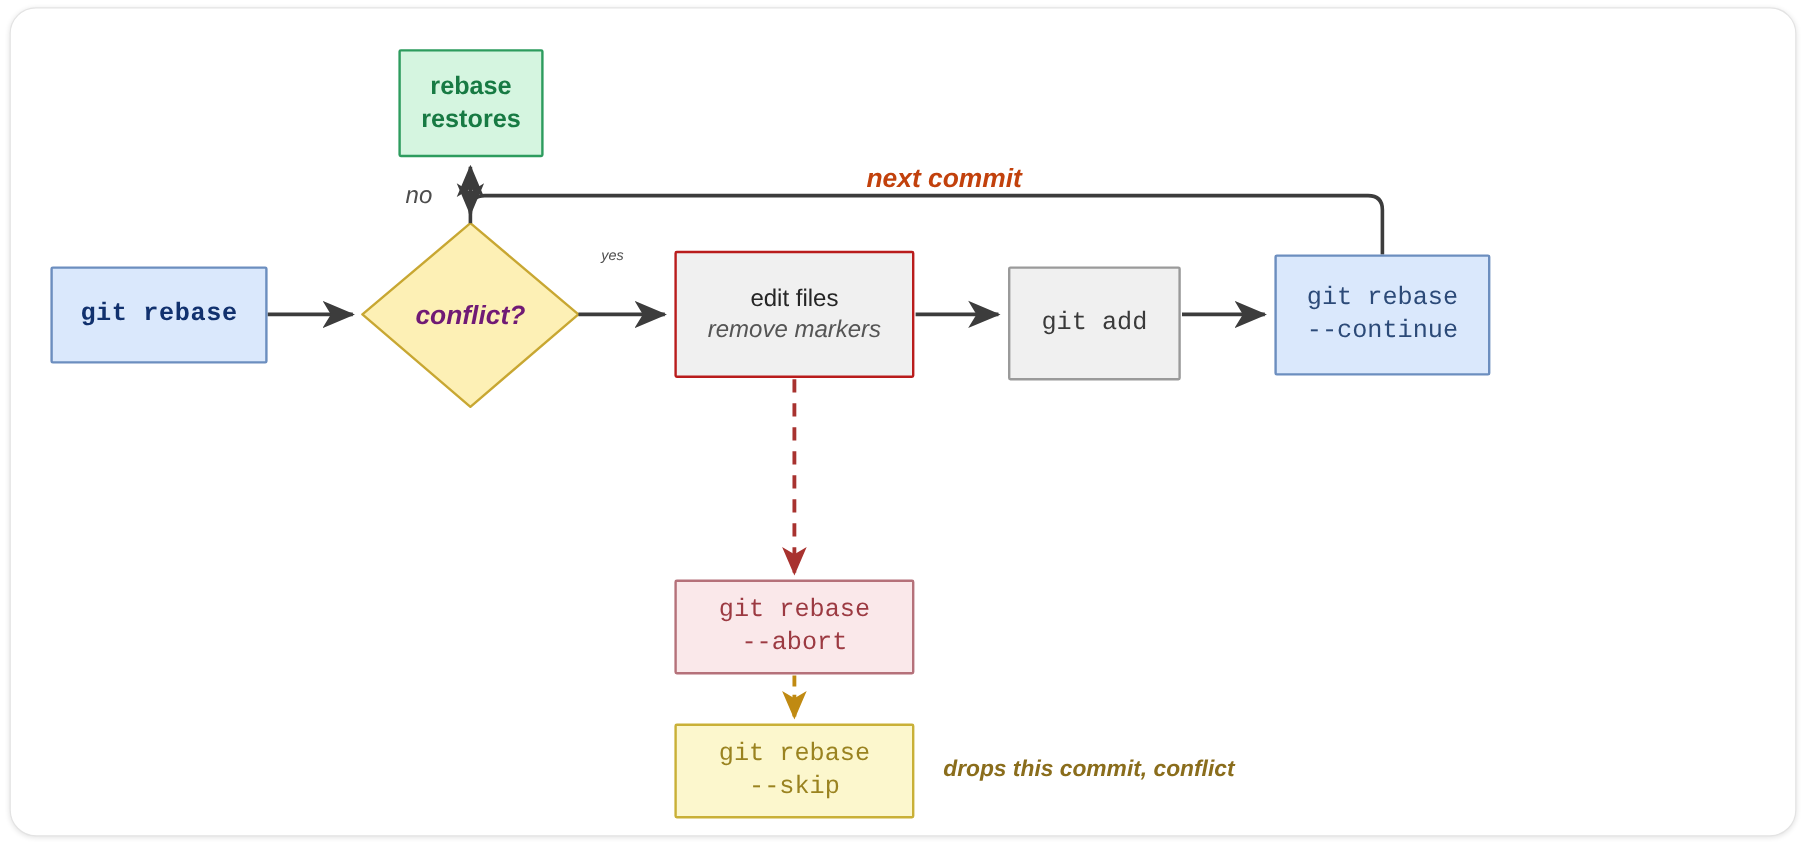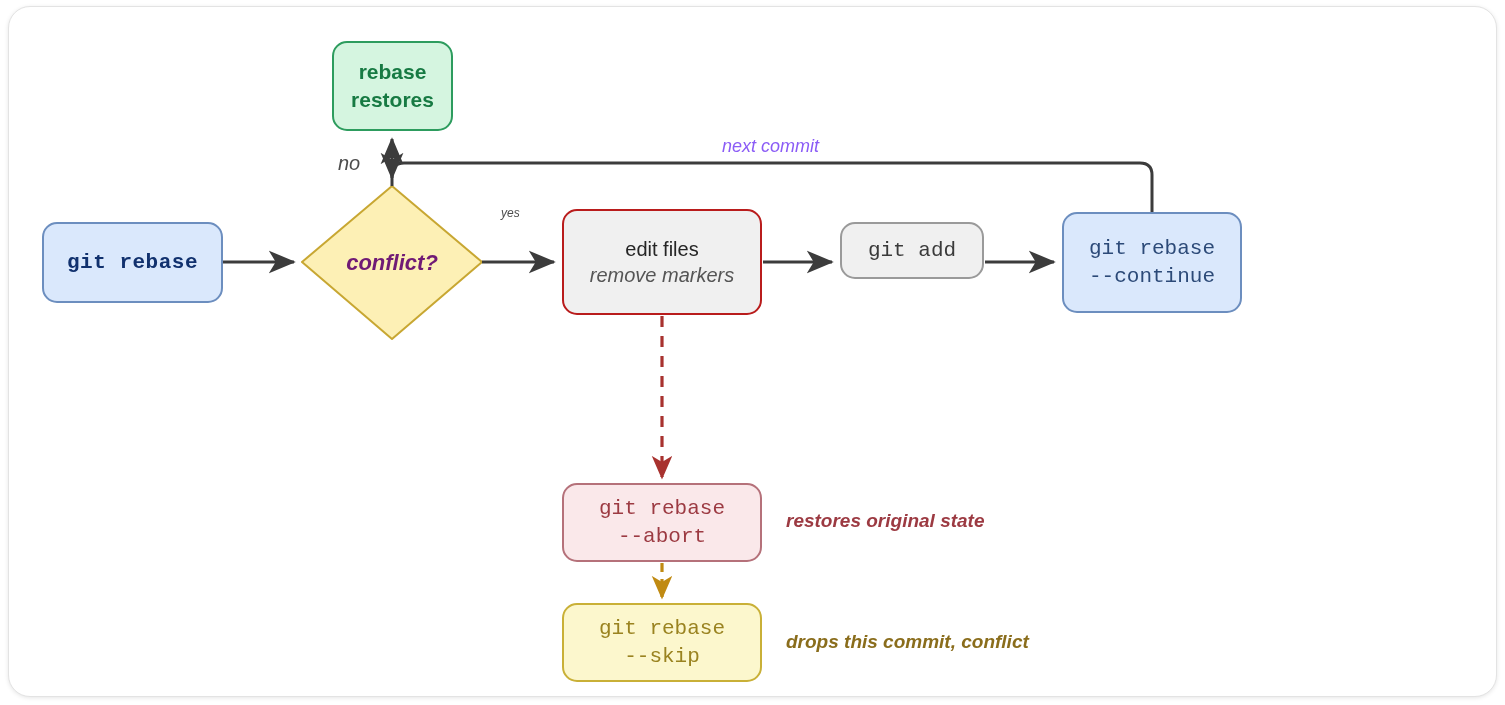--- a/index.html
+++ b/index.html
@@ -35,21 +35,21 @@
     pointer-events: none;
   }
   .node {
     position: absolute;
     box-sizing: border-box;
     display: flex;
     flex-direction: column;
     align-items: center;
     justify-content: center;
     text-align: center;
-    border-radius: 15px;
+    border-radius: 2px;
     line-height: 1.32;
   }
   .mono {
     font-family: "Liberation Mono", "DejaVu Sans Mono", monospace;
   }
   .sans {
     font-family: "Liberation Sans", sans-serif;
   }
 
   
@@ -74,21 +74,21 @@
   #n-conflict .diamond-label { position: relative; z-index: 2; }
   #n-edit {
     left: 562px; top: 209px; width: 200px; height: 106px;
     background: #f0f0f0; border: 2px solid #b91c1c;
     color: #252525; font-size: 20px;
   }
   #n-edit .sub {
     font-style: italic; color: #555555; font-size: 20px;
   }
   #n-add {
-    left: 840px; top: 222px; width: 144px; height: 57px;
+    left: 840px; top: 222px; width: 144px; height: 95px;
     background: #f0f0f0; border: 2px solid #9a9a9a;
     color: #3a3a3a; font-size: 21px;
   }
   #n-continue {
     left: 1062px; top: 212px; width: 180px; height: 101px;
     background: #dae8fc; border: 2px solid #6c8ebf;
     color: #2c4a78; font-size: 21px;
   }
   #n-abort {
     left: 562px; top: 483px; width: 200px; height: 79px;
@@ -102,21 +102,21 @@
   }
 
   .edge-label {
     position: absolute;
     font-family: "Liberation Sans", sans-serif;
     font-style: italic;
     white-space: nowrap;
   }
   #lbl-yes { left: 501px; top: 206px; font-size: 12px; color: #4d4d4d; }
   #lbl-no  { left: 338px; top: 152px; font-size: 20px; color: #4d4d4d; }
-  #lbl-next{ left: 722px; top: 136px; font-size: 18px; color: #8b5cf6; }
+  #lbl-next{ left: 722px; top: 136px; font-size: 22px; color: #c2410c; font-weight: bold; }
 
   .annot {
     position: absolute;
     font-family: "Liberation Sans", sans-serif;
     font-style: italic;
     font-weight: bold;
     white-space: nowrap;
   }
   #an-abort { left: 786px; top: 510px; font-size: 19px; color: #9c3a42; }
   #an-skip  { left: 786px; top: 631px; font-size: 19px; color: #8a6d1c; }
@@ -196,15 +196,14 @@
 
   <div class="node mono" id="n-skip">
     <span>git rebase</span>
     <span>--skip</span>
   </div>
 
   <div class="edge-label" id="lbl-yes">yes</div>
   <div class="edge-label" id="lbl-no">no</div>
   <div class="edge-label" id="lbl-next">next commit</div>
 
-  <div class="annot" id="an-abort">restores original state</div>
   <div class="annot" id="an-skip">drops this commit, conflict</div>
 </div>
 
 </body></html>

